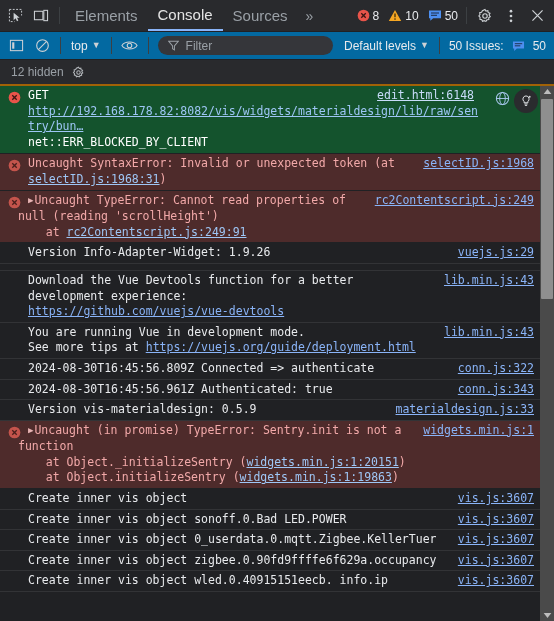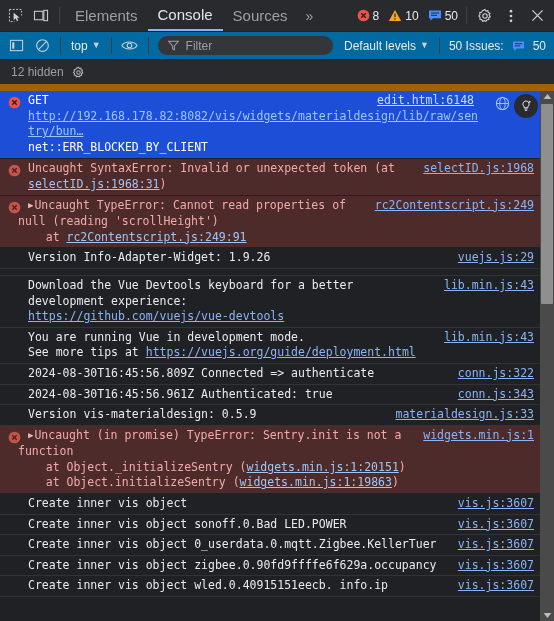--- a/index.html
+++ b/index.html
@@ -60,21 +60,21 @@
   .issues{
     display:flex;align-items:center;gap:8px;color:#e8eaed;font-size:12px;
     white-space:nowrap;padding:0 4px;
   }
   .issues .lbl{color:#e8eaed;}
 
   
   .hiddenbar{
     height:24px;min-height:24px;background:#292a2d;
     display:flex;align-items:center;gap:8px;padding:0 0 0 11px;
-    color:#9aa0a6;font-size:12px;border-bottom:7px solid #a16207;
+    color:#9aa0a6;font-size:12px;border-bottom:2px solid #a16207;
   }
 
   
   .console{
     flex:1 1 auto;position:relative;overflow:hidden;background:#202124;
     padding-right:14px;box-sizing:border-box;
   }
   .msg{
     position:relative;box-sizing:border-box;
     font-family:"DejaVu Sans Mono","Liberation Mono",monospace;
@@ -92,21 +92,21 @@
     padding-right:6px;box-sizing:border-box;
   }
   .msg .txt{color:#e8eaed;white-space:pre-wrap;word-break:break-word;display:block;}
   .msg .srclink{
     position:absolute;right:6px;top:0;color:#8ab4f8;text-decoration:underline;
     white-space:nowrap;font-size:11.5px;
   }
   .msg.err{background:#4e2b2b;border-bottom:1px solid #202124;color:#fca5a5;}
   .msg.err .txt{color:#f2a9a9;}
   .msg.err .srclink{color:#8ab4f8;text-align:right;}
-  .msg.sel{background:#1d4ed8;border-bottom:1px solid #202124;}
+  .msg.sel{background:#14532d;border-bottom:1px solid #202124;}
   .msg.sel .txt{color:#ffffff;}
   .msg.sel .srclink{color:#c9dcfa;}
   .msg.sel .urlline{color:#9ec6f5;text-decoration:underline;}
   .arrow{
     display:inline-block;color:#e8b4b4;font-size:9px;margin-right:1px;
     transform:translateY(-1px);
   }
   .inline-link{color:#8ab4f8;text-decoration:underline;}
   .err-link{color:#9ec6f5;text-decoration:underline;}
 
@@ -348,21 +348,21 @@
       </div>
     </div>
 
     <div class="msg">
       <div class="gutter"></div>
     </div>
 
     <div class="msg">
       <div class="gutter"></div>
       <div class="body" style="padding-right:104px;">
-        <span class="txt">Download the Vue Devtools keyboard for a better</span>
+        <span class="txt">Download the Vue Devtools function for a better</span>
         <span class="txt">development experience:</span>
         <span class="txt"><a class="inline-link">https://github.com/vuejs/vue-devtools</a></span>
         <a class="srclink">lib.min.js:43</a>
       </div>
     </div>
 
     <div class="msg">
       <div class="gutter"></div>
       <div class="body">
         <span class="txt" style="padding-right:104px;">You are running Vue in development mode.</span>

